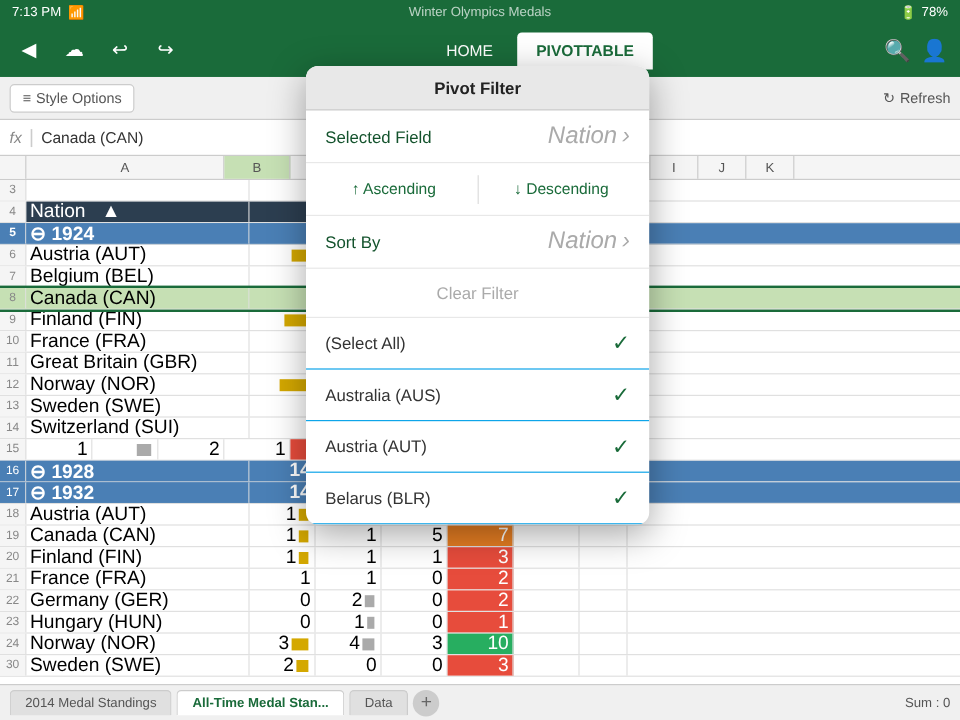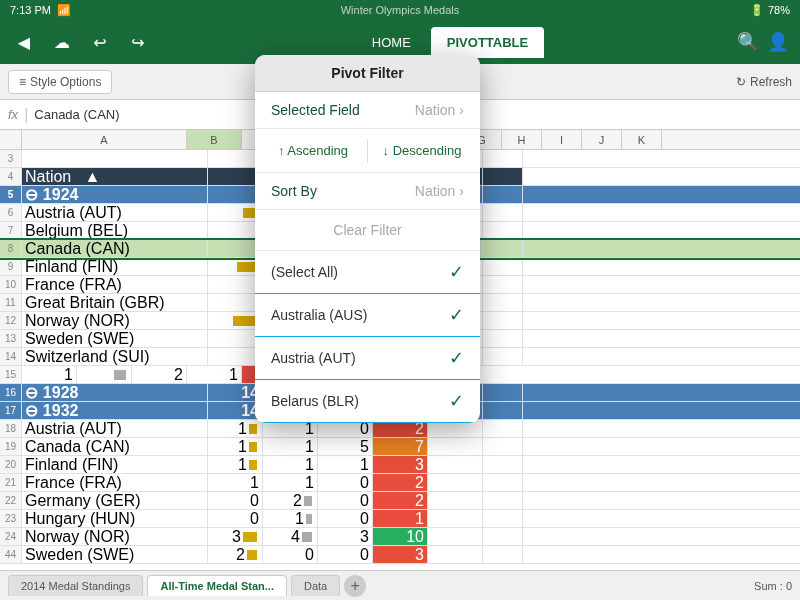--- a/index.html
+++ b/index.html
@@ -256,21 +256,21 @@
     
     .pivot-filter-overlay {
       position: absolute;
       top: 0; left: 0; right: 0; bottom: 0;
       z-index: 100;
     }
     .pivot-filter-popup {
       position: absolute;
       top: 55px;
       left: 255px;
-      width: 225px;
+      width: 286px;
       background: white;
       border-radius: 10px;
       box-shadow: 0 8px 30px rgba(0,0,0,0.35);
       overflow: hidden;
     }
     .pf-header {
       background: #e8e8e8;
       padding: 10px 16px;
       text-align: center;
       font-size: 14px;
@@ -283,25 +283,26 @@
       align-items: center;
       padding: 10px 16px;
       border-bottom: 1px solid #e8e8e8;
     }
     .pf-row-label {
       font-size: 14px;
       color: #14532d;
       flex: 1;
     }
     .pf-row-value {
-      font-size: 14px;
+      font-size: 20px;
       color: #aaa;
       display: flex;
       align-items: flex-end;
       gap: 4px;
+      font-style: italic;
     }
     .pf-sort-row {
       display: flex;
       align-items: center;
       padding: 8px 16px;
       border-bottom: 1px solid #e8e8e8;
       gap: 12px;
     }
     .pf-sort-btn {
       flex: 1;
@@ -655,21 +656,21 @@
     <div class="cell nation-col">Norway (NOR)</div>
     <div class="cell data-col">3<span class="mini-bar" style="width:14px"></span></div>
     <div class="cell data-col">4<span class="mini-bar-gray" style="width:10px"></span></div>
     <div class="cell data-col">3</div>
     <div class="cell data-col colored-green">10</div>
     <div class="cell data-col"></div>
     <div class="cell" style="width:40px"></div>
   </div>
 
   <div class="table-row">
-    <div class="cell row-num">44</div>
+    <div class="cell row-num">30</div>
     <div class="cell nation-col">Sweden (SWE)</div>
     <div class="cell data-col">2<span class="mini-bar" style="width:10px"></span></div>
     <div class="cell data-col">0</div>
     <div class="cell data-col">0</div>
     <div class="cell data-col colored-red">3</div>
     <div class="cell data-col"></div>
     <div class="cell" style="width:40px"></div>
   </div>
 </div>
 

